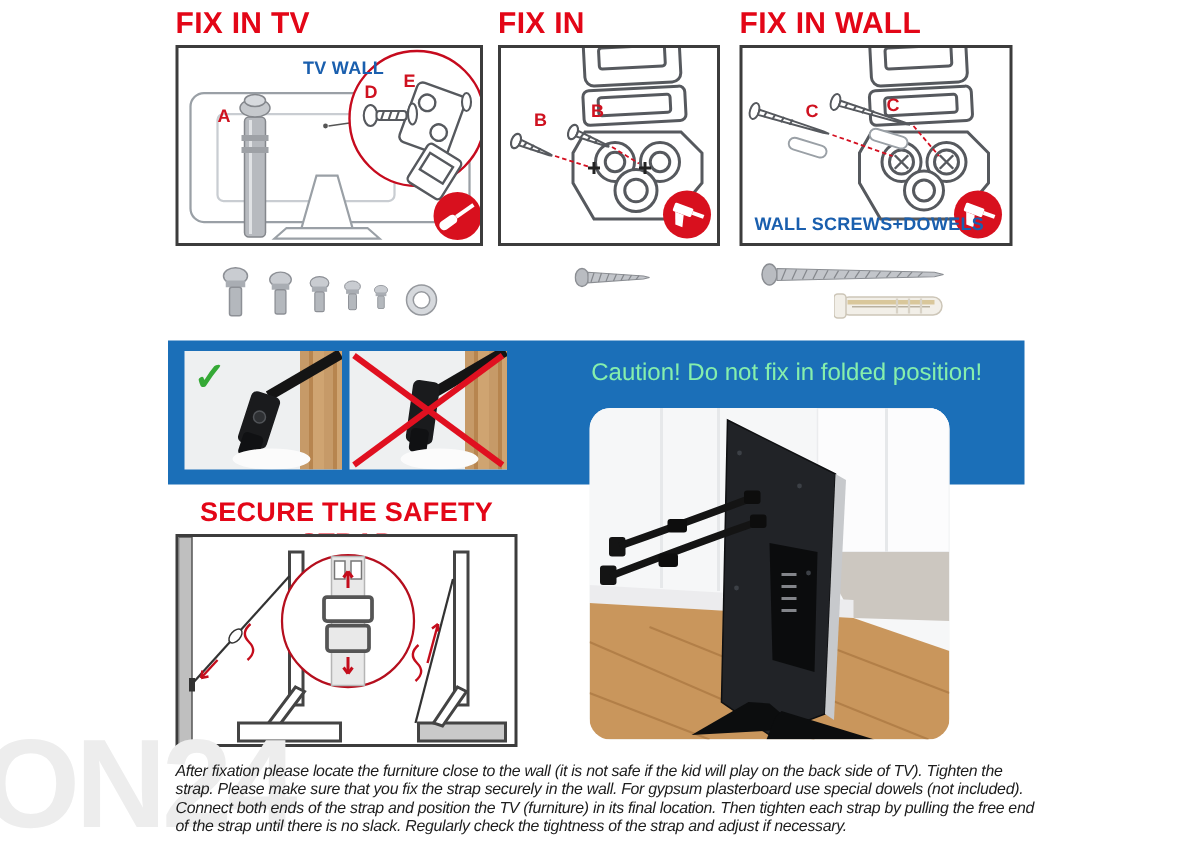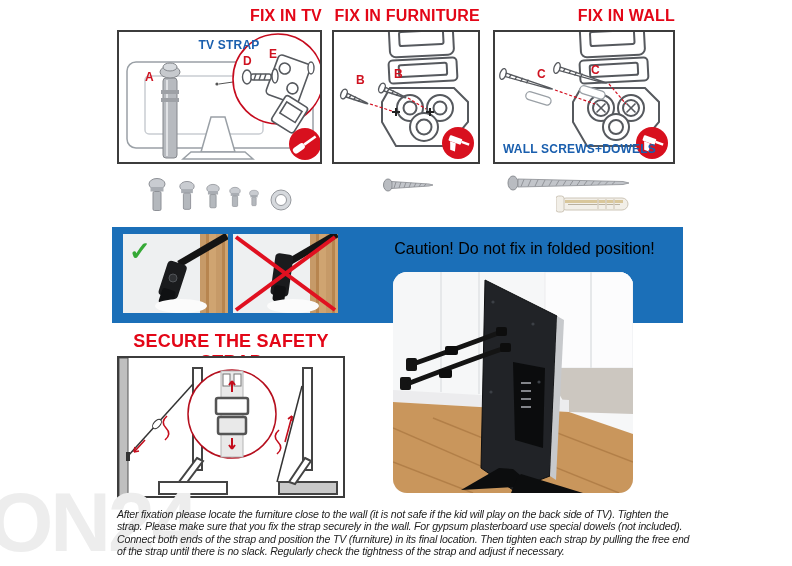--- a/index.html
+++ b/index.html
@@ -1,28 +1,28 @@
 <!DOCTYPE html>
 <html><head>
 <meta charset="utf-8">
 <style>
   html,body{margin:0;padding:0;background:#fff;}
   #screen{position:relative;width:792px;height:566px;background:#fff;overflow:hidden;
           font-family:"Liberation Sans",sans-serif;}
   .abs{position:absolute;}
-  .panel-title{position:absolute;top:5px;height:22px;line-height:22px;text-align:right;
-               font-size:16px;font-weight:bold;color:#e30617;letter-spacing:.2px;}
+  .panel-title{position:absolute;top:5px;height:22px;line-height:22px;text-align:left;
+               font-size:20px;font-weight:bold;color:#e30617;letter-spacing:.2px;}
   .panel{position:absolute;top:30px;height:134px;background:#fff;border:2px solid #3c3c3c;
          box-sizing:border-box;overflow:hidden;}
   .cap{position:absolute;font-weight:bold;color:#1a5fae;font-size:12px;letter-spacing:.2px;}
   .lbl{font-weight:bold;font-size:12px;fill:#cf1220;font-family:"Liberation Sans",sans-serif;}
   .sk{stroke:#56595e;fill:#fff;}
   .banner{position:absolute;left:112px;top:227px;width:571px;height:96px;background:#1b6fb8;}
   .photo{position:absolute;top:7px;width:105px;height:79px;background:#eef0f1;overflow:hidden;}
-  .caution{position:absolute;left:255px;top:11px;width:315px;text-align:center;color:#000000;
+  .caution{position:absolute;left:255px;top:11px;width:315px;text-align:center;color:#86efac;
            font-size:16px;font-weight:500;line-height:21px;}
   .tvphoto{position:absolute;left:393px;top:272px;width:240px;height:221px;border-radius:14px;
            overflow:hidden;z-index:5;background:#f6f7f8;}
   .secure-h{position:absolute;left:117px;top:331px;width:228px;text-align:center;font-size:18px;
             font-weight:bold;color:#e30617;letter-spacing:.2px;}
   .diagram{position:absolute;left:117px;top:356px;width:228px;height:142px;border:2px solid #3c3c3c;
            box-sizing:border-box;background:#fff;}
   .footer{position:absolute;left:117px;top:508px;width:578px;font-size:10.6px;line-height:12.4px;
           letter-spacing:-.2px;color:#1d1d1d;z-index:3;font-style:italic;}
   .watermark{position:absolute;left:-12px;top:474px;font-size:84px;font-weight:bold;color:#ededed;
@@ -36,21 +36,21 @@
 
 <div id="screen">
 
   <div class="watermark">ON24</div>
 
   <div class="panel-title" style="left:117px;width:205px;">FIX IN TV</div>
   <div class="panel-title" style="left:332px;width:148px;">FIX IN FURNITURE</div>
   <div class="panel-title" style="left:493px;width:182px;">FIX IN WALL</div>
 
   <div class="panel" style="left:117px;width:205px;">
-    <div class="cap" style="left:40px;top:6px;width:140px;text-align:center;">TV STRAP</div>
+    <div class="cap" style="left:40px;top:6px;width:140px;text-align:center;">TV WALL</div>
     <svg width="201" height="130" viewBox="0 0 201 130">
 
       <g fill="#fff" stroke="#9aa0a6" stroke-width="1.5">
         <rect x="8" y="30" width="186" height="86" rx="9"></rect>
         <rect x="26" y="44" width="118" height="58" rx="4" stroke="#c9cdd2" fill="none"></rect>
         <polygon points="92,85 106,85 116,120 82,120"></polygon>
         <polygon points="72,120 126,120 134,127 64,127"></polygon>
       </g>
 
       <g>

